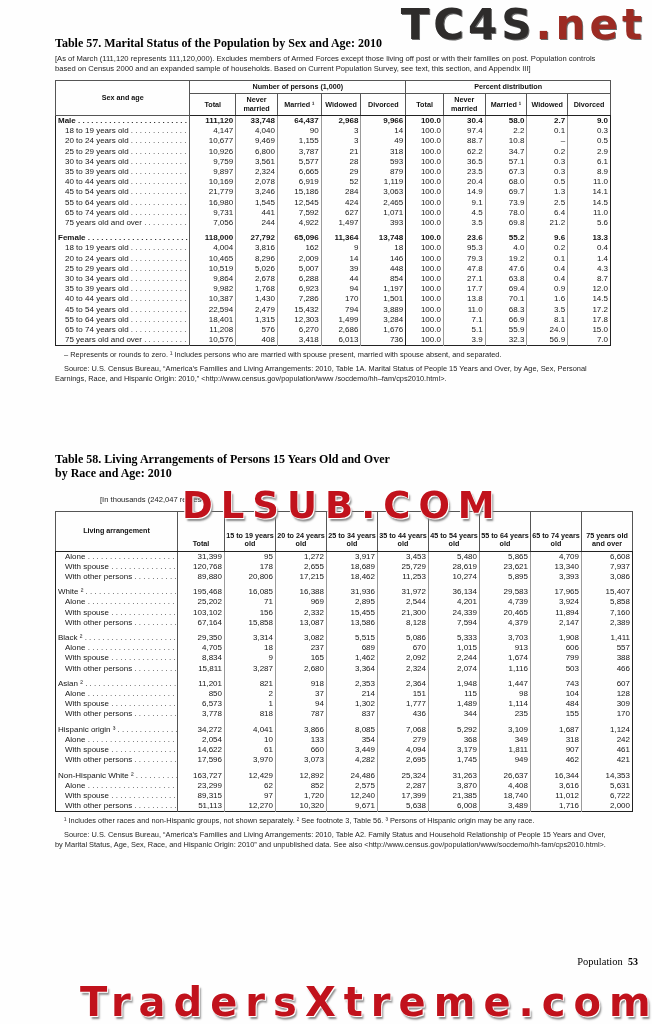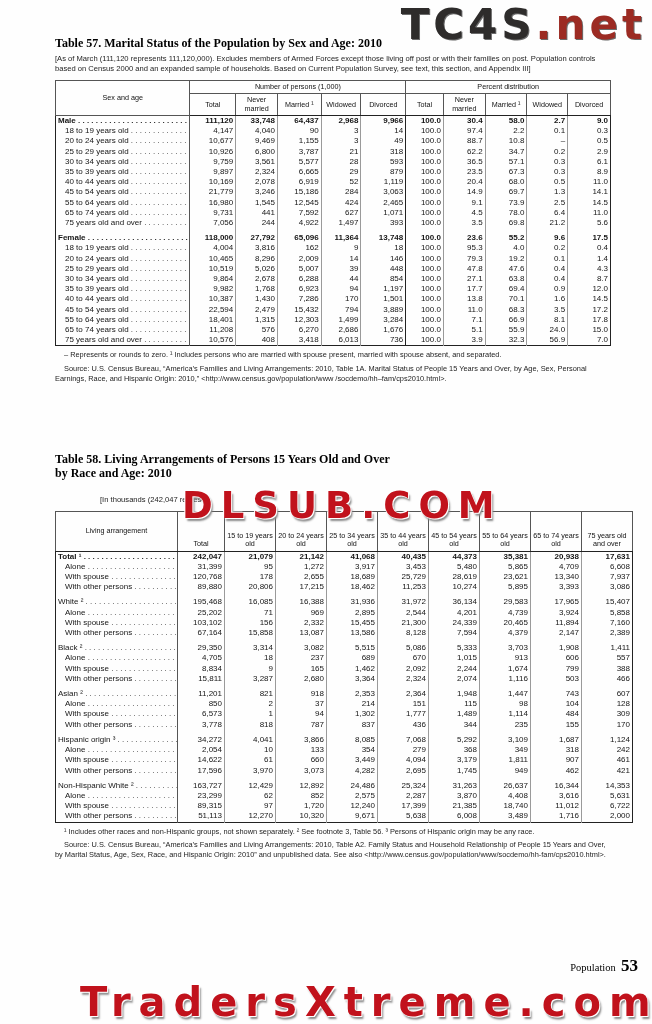--- a/index.html
+++ b/index.html
@@ -9,37 +9,37 @@
 
   .sec { position:absolute; left:55px; width:556px; }
   .sec57 { top:36px; }
   .sec58 { top:452px; }
 
   .tbl-title { font-family:"Liberation Serif","DejaVu Serif",serif; font-size:12px; font-weight:bold; line-height:1.2; color:#000; }
   .tbl-note { font-size:7.6px; line-height:1.3; margin-top:4px; color:#1c1c1c; }
   .sec58 .tbl-note { margin-top:14px;margin-left:45px; }
 
   table { border-collapse:collapse; width:100%; table-layout:fixed; margin-top:6px; border:1.4px solid #222; }
-  thead th { font-weight:normal; font-size:7.2px; line-height:1.15; text-align:center; vertical-align:middle; border:1px solid #555; padding:2px 1px; color:#111; }
+  thead th { font-weight:bold; font-size:7.2px; line-height:1.15; text-align:center; vertical-align:middle; border:1px solid #555; padding:2px 1px; color:#111; }
   thead tr:last-child th { border-bottom:1px solid #222; }
   .t58 thead th { vertical-align:bottom; height:40px; padding-bottom:2px; }
   .t58 thead th.stub-h { vertical-align:middle; }
   td { font-size:8px; line-height:10.2px; padding:0 2px; vertical-align:bottom; color:#151515; }
   td.stub { text-align:right; white-space:nowrap; overflow:hidden; border-right:1px solid #555; }
   td.stub.ind { padding-left:9px; }
   td.stub::after { content:" . . . . . . . . . . . . . . . . . . . . . . . . . . . . . . . . . . . . . . . ."; color:#2a2a2a; }
   td.num { text-align:right; white-space:nowrap; border-left:1px solid #9a9a9a; }
   td.sep { border-left:1px solid #222; }
   tr.bold td { font-weight:bold; }
   tr.gap td { padding-top:5px; }
 
   .fn { font-size:7.4px; line-height:1.3; margin-top:4px; text-indent:9px; overflow-wrap:anywhere; color:#1c1c1c; }
 
   .page-num { position:absolute; right:14px; top:956px; font-family:"Liberation Serif","DejaVu Serif",serif; font-size:10.5px; color:#000; }
-  .page-num .pg { font-weight:bold; font-size:17px; }
+  .page-num .pg { font-weight:bold; font-size:10px; }
   .credit { position:absolute; left:55px; top:1048px; font-size:12px; color:#1c1c1c; }
 
   .wm { position:absolute; z-index:20; font-weight:bold; white-space:nowrap; font-family:"DejaVu Sans","Liberation Sans",sans-serif; }
   .wm-top { top:0; right:6px; font-size:42px; letter-spacing:4px; color:#2e2c2b; text-shadow:1px 1px 0 #6b6b6b;text-align:center; }
   .wm-top .wm-net { color:#9c2b23; }
   .wm-mid { top:484px; left:182px; font-size:37px; letter-spacing:8px; color:#c1121c;
             text-shadow:0 0 2px #fff, 1px 1px 0 #fff, -1px -1px 0 #fff, 2px 3px 2px #8a8a8a; }
   .wm-bottom { top:979px; left:80px; font-size:40px; letter-spacing:8px; color:#c1121c;
             text-shadow:0 0 2px #fff, 1px 1px 0 #fff, -1px -1px 0 #fff, 2px 3px 2px #8a8a8a; }
 </style>
@@ -233,21 +233,21 @@
             <td class="stub">Female</td>
             <td class="num">118,000</td>
             <td class="num">27,792</td>
             <td class="num">65,096</td>
             <td class="num">11,364</td>
             <td class="num">13,748</td>
             <td class="num sep">100.0</td>
             <td class="num">23.6</td>
             <td class="num">55.2</td>
             <td class="num">9.6</td>
-            <td class="num">17.5</td>
+            <td class="num">13.3</td>
           </tr>
           <tr>
             <td class="stub ind">18 to 19 years old</td>
             <td class="num">4,004</td>
             <td class="num">3,816</td>
             <td class="num">162</td>
             <td class="num">9</td>
             <td class="num">18</td>
             <td class="num sep">100.0</td>
             <td class="num">95.3</td>
@@ -407,32 +407,20 @@
           <th>20 to 24 years old</th>
           <th>25 to 34 years old</th>
           <th>35 to 44 years old</th>
           <th>45 to 54 years old</th>
           <th>55 to 64 years old</th>
           <th>65 to 74 years old</th>
           <th>75 years old and over</th>
         </tr>
       </thead>
       <tbody>
-          <tr class="bold">
-            <td class="stub">Total ¹</td>
-            <td class="num">242,047</td>
-            <td class="num">21,079</td>
-            <td class="num">21,142</td>
-            <td class="num">41,068</td>
-            <td class="num">40,435</td>
-            <td class="num">44,373</td>
-            <td class="num">35,381</td>
-            <td class="num">20,938</td>
-            <td class="num">17,631</td>
-          </tr>
           <tr>
             <td class="stub ind">Alone</td>
             <td class="num">31,399</td>
             <td class="num">95</td>
             <td class="num">1,272</td>
             <td class="num">3,917</td>
             <td class="num">3,453</td>
             <td class="num">5,480</td>
             <td class="num">5,865</td>
             <td class="num">4,709</td>

